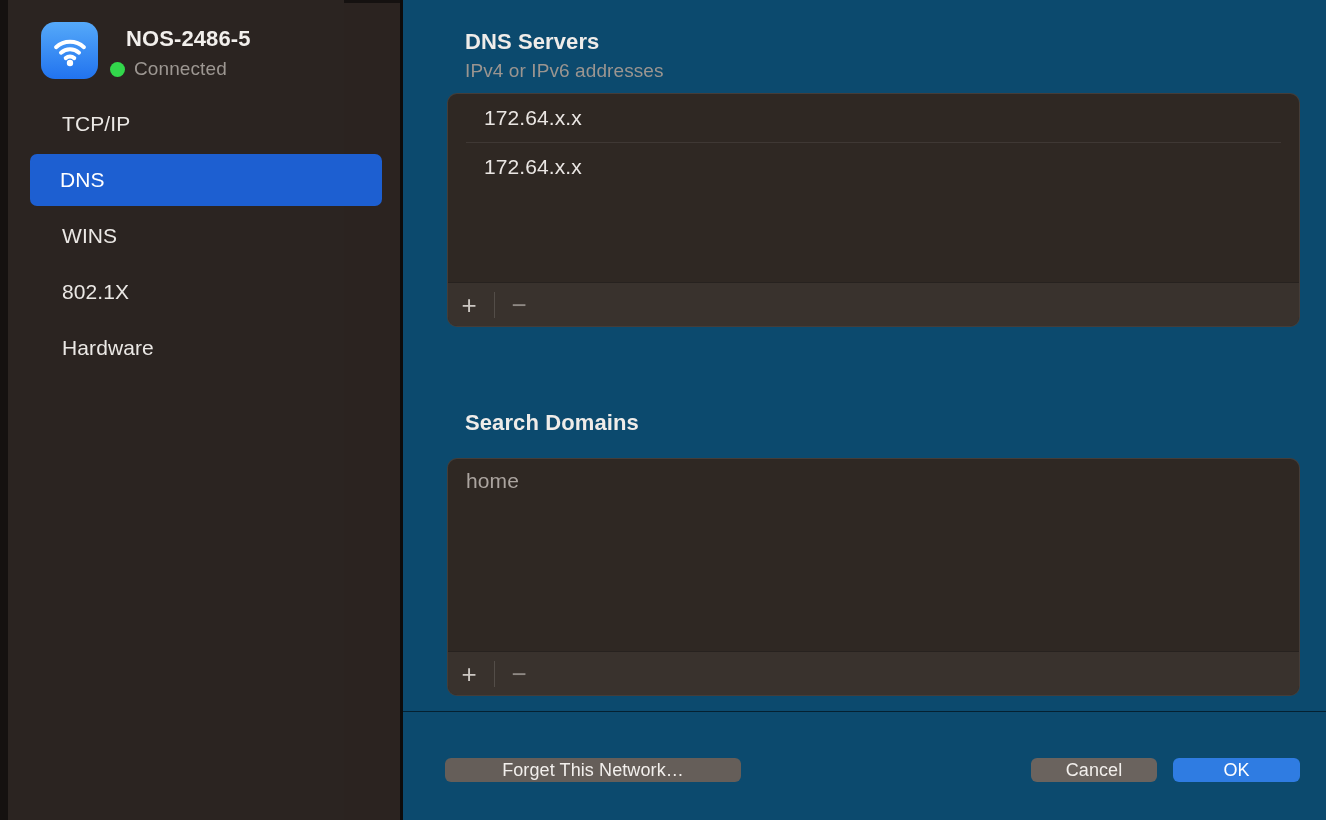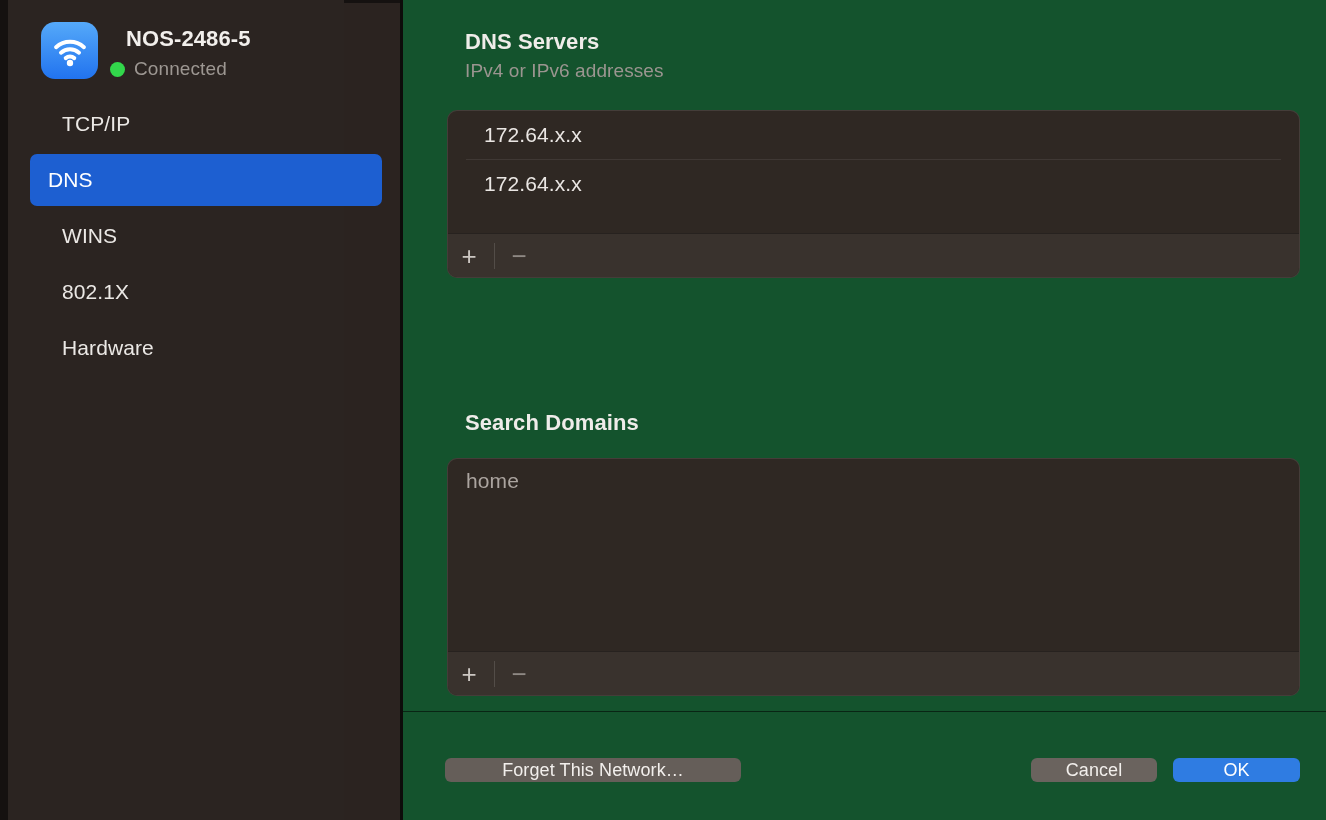--- a/index.html
+++ b/index.html
@@ -35,27 +35,27 @@
   .status-dot{width:15px;height:15px;border-radius:50%;background:var(--connected_green,#32d74b);margin-right:9px;}
   .status-text{font-size:19px;color:#9d9792;}
 
   .nav{position:absolute;left:0;top:96px;width:392px;list-style:none;}
   .nav li{
     height:56px;line-height:56px;font-size:21px;color:#ebe8e5;
     padding-left:54px;cursor:default;
   }
   .nav li.selected{
     height:52px;line-height:52px;margin:2px 18px 2px 22px;
-    padding-left:18px;border-radius:7px;
+    padding-left:30px;border-radius:7px;
     background:var(--accent_blue,#1d5fd1);
     color:#ffffff;
   }
 
   
-  .main{position:absolute;left:403px;top:0;width:923px;height:820px;background:#14532d;}
+  .main{position:absolute;left:403px;top:0;width:923px;height:820px;background:#0c4a6e;}
   .section-title{position:absolute;left:62px;font-size:22px;font-weight:700;color:#efece9;}
   .section-sub{position:absolute;left:62px;font-size:19px;color:#9b9590;}
 
   .listbox{
     position:absolute;left:44px;width:853px;border-radius:10px;
     border:1px solid rgba(255,255,255,.10);
     background:#2f2823;overflow:hidden;
   }
   .rows{position:absolute;left:0;right:0;top:0;}
   .row{height:48px;line-height:48px;font-size:21px;color:#eae6e3;}
@@ -70,21 +70,21 @@
   }
   .pm-btn{
     width:26px;text-align:center;font-size:26px;line-height:26px;
     background:none;border:none;cursor:default;
     font-family:"Liberation Sans","DejaVu Sans",sans-serif;
   }
   .add-btn{margin-left:8px;color:#ccc7c2;}
   .remove-btn{margin-left:11px;color:#8f8984;}
   .pm-sep{width:1px;height:26px;background:#534d48;margin-left:12px;}
 
-  #dns-box{top:110px;height:168px;padding-left:16px;}
+  #dns-box{top:93px;height:234px;padding-left:16px;}
   #search-box{top:458px;height:238px;}
 
   
   .bottombar{
     position:absolute;left:0;right:0;top:711px;bottom:0;
     border-top:1px solid rgba(0,0,0,.55);
   }
   .btn{
     height:24px;border:none;border-radius:6px;
     font-size:18px;color:#f2efec;cursor:default;

